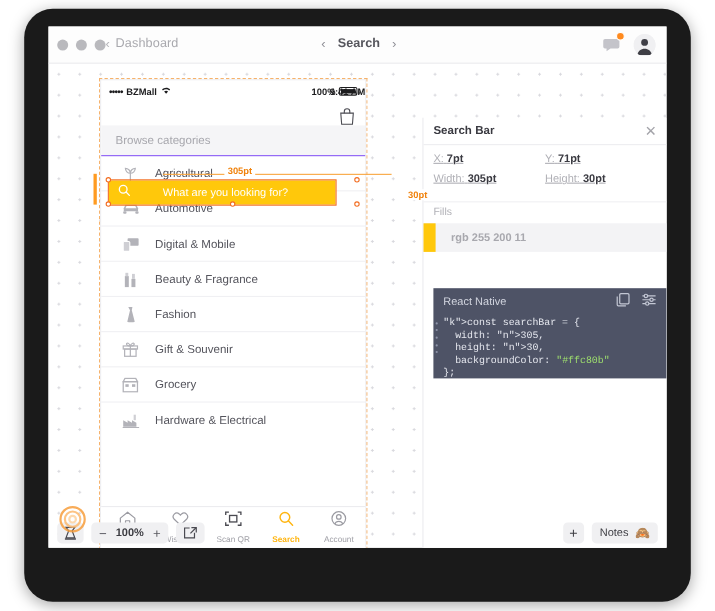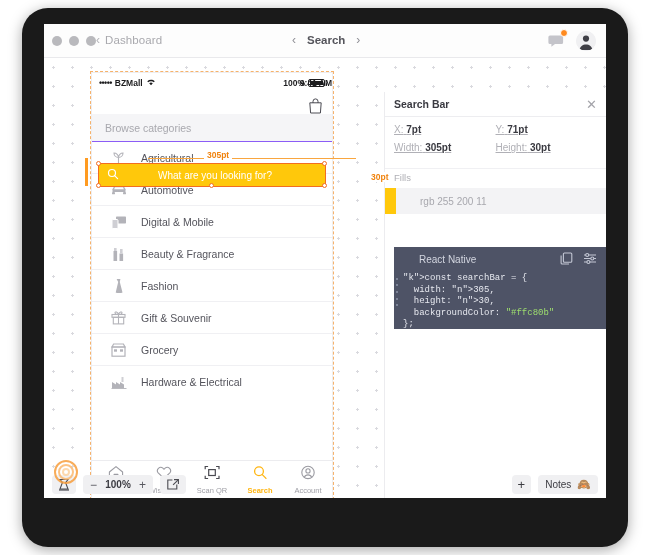--- a/index.html
+++ b/index.html
@@ -113,21 +113,21 @@
     background: #fff; padding: 0 1px; z-index: 6;
   }
   .guide-h {
     position: absolute; left: 104px; top: 100px; width: 208px;
     border-top: 1px solid #f9a63f; z-index: 5;
   }
 
   
   #searchbar {
     position: absolute; left: 55px; top: 106px;
-    width: 226px; height: 22px;
+    width: 206px; height: 22px;
     background: #ffc80b;
     display: flex; align-items: center; gap: 0;
     outline: 1.5px solid #f26d21;
   }
   #searchbar .mag { margin-left: 8px; }
   #searchbar .ph {
     flex: 1; text-align: center; font-size: 10px;
     color: #ffffff; font-weight: 400; padding-right: 14px;
   }
   .handle {
@@ -182,21 +182,21 @@
     position: absolute; left: 10px; bottom: 14px;
     width: 24px; height: 24px; border-radius: 50%;
     border: 2px solid #f79d3c; opacity: .85;
   }
   .ripple.r2 { left: 14px; bottom: 18px; width: 16px; height: 16px; border-color:#fbb96e; }
   .ripple.r3 { left: 18px; bottom: 22px; width: 8px; height: 8px; border-color:#fdd2a0; }
   .spacer { flex: 1; }
 
   
   #inspector {
-    position: absolute; right: 0; top: 34px;
+    position: absolute; right: 0; top: 49px;
     width: 222px; height: 440px;
     background: #ffffff;
     border-left: 1px solid #ececef;
   }
   .insp-head {
     height: 25px; display: flex; align-items: center;
     padding: 0 9px; border-bottom: 1px solid #ededf0;
   }
   .insp-title { font-size: 10.5px; font-weight: 700; color: #3a3a41; }
   .insp-close { margin-left: auto; font-size: 13px; color: #a3a3a9; cursor: pointer; line-height: 1; }
@@ -206,30 +206,30 @@
   .pcell b { color: #3a3a41; font-weight: 700; }
   .sect-label {
     font-size: 9.5px; color: #b0b0b6;
     padding: 3px 9px 5px; border-top: 1px solid #f0f0f3;
   }
   .fillrow {
     margin: 0 0 0 0; display: flex; align-items: center;
     height: 26px; background: #f3f3f5;
   }
   .swatch { width: 11px; height: 26px; background: #ffc80b; }
-  .fillval { font-size: 10px; color: #a8a8ae; margin-left: 24px; }
+  .fillval { font-size: 10px; color: #a8a8ae; margin-left: 14px; font-weight: bold; }
 
   
   #codepanel {
     position: absolute; left: 9px; right: 0; top: 155px;
     height: 82px; background: #4e5366;
   }
   .code-head {
     height: 24px; display: flex; align-items: center;
-    padding: 0 9px; color: #d3d6e0; font-size: 10px; margin-left: 16px;
+    padding: 0 9px; color: #d3d6e0; font-size: 10px;
   }
   .code-head .cicons { margin-left: auto; display: flex; gap: 10px; align-items: center; }
   pre.code {
     margin: 0; padding: 2px 0 0 9px;
     font-family: "Liberation Mono", monospace;
     font-size: 9px; line-height: 11.5px; color: #e6e8ef;
     white-space: pre;
   }
   .s { color: #9ede6e; }
   .gut {

